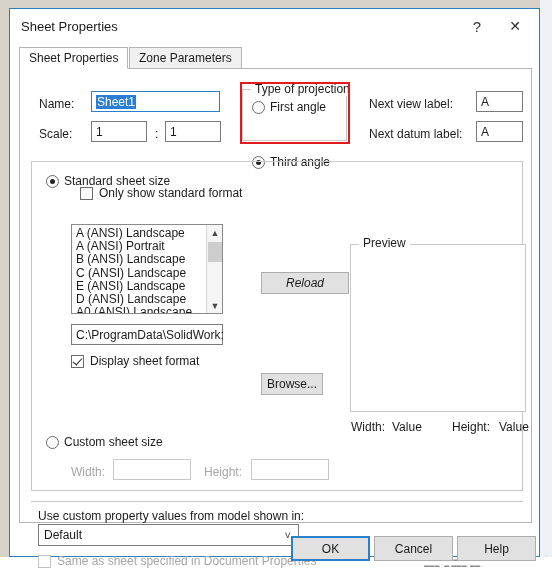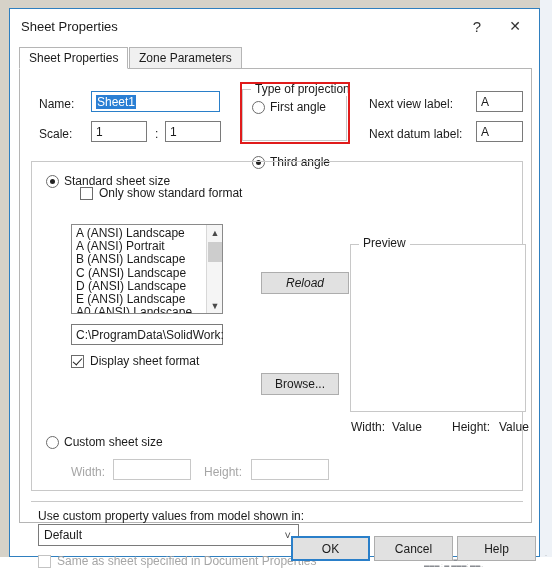--- a/index.html
+++ b/index.html
@@ -459,22 +459,22 @@
         <span class="box"></span>
         <span>Only show standard format</span>
       </div>
 
       <div class="listbox" style="left:39px; top:62px; width:152px; height:90px;">
         <div class="items">
           <div class="item">A (ANSI) Landscape</div>
           <div class="item">A (ANSI) Portrait</div>
           <div class="item">B (ANSI) Landscape</div>
           <div class="item">C (ANSI) Landscape</div>
+          <div class="item">E (ANSI) Landscape</div>
           <div class="item">D (ANSI) Landscape</div>
-          <div class="item">E (ANSI) Landscape</div>
           <div class="item">A0 (ANSI) Landscape</div>
         </div>
         <div class="vscroll">
           <div class="arrow up">▲</div>
           <div class="thumb"></div>
           <div class="arrow down">▼</div>
         </div>
       </div>
 
       <div class="txtbox" style="left:39px; top:162px; width:152px;">
@@ -482,21 +482,21 @@
       </div>
 
       <div class="checkbox checked" style="left:39px; top:192px;">
         <span class="box"></span>
         <span>Display sheet format</span>
       </div>
 
       <div class="btn" style="left:229px; top:110px; width:88px; height:22px;font-style:italic;">
         <span>Reload</span>
       </div>
-      <div class="btn" style="left:229px; top:211px; width:78px; height:22px;">
+      <div class="btn" style="left:229px; top:211px; width:62px; height:22px;">
         <span>Browse...</span>
       </div>
 
       <div class="preview-box" style="left:318px; top:82px; width:176px; height:168px;"></div>
       <div class="group-title" style="position:absolute; left:327px; top:74px;">Preview</div>
 
       <div class="lbl" style="left:319px; top:258px;">Width:</div>
       <div class="lbl" style="left:360px; top:258px;">Value</div>
       <div class="lbl" style="left:420px; top:258px;">Height:</div>
       <div class="lbl" style="left:467px; top:258px;">Value</div>

